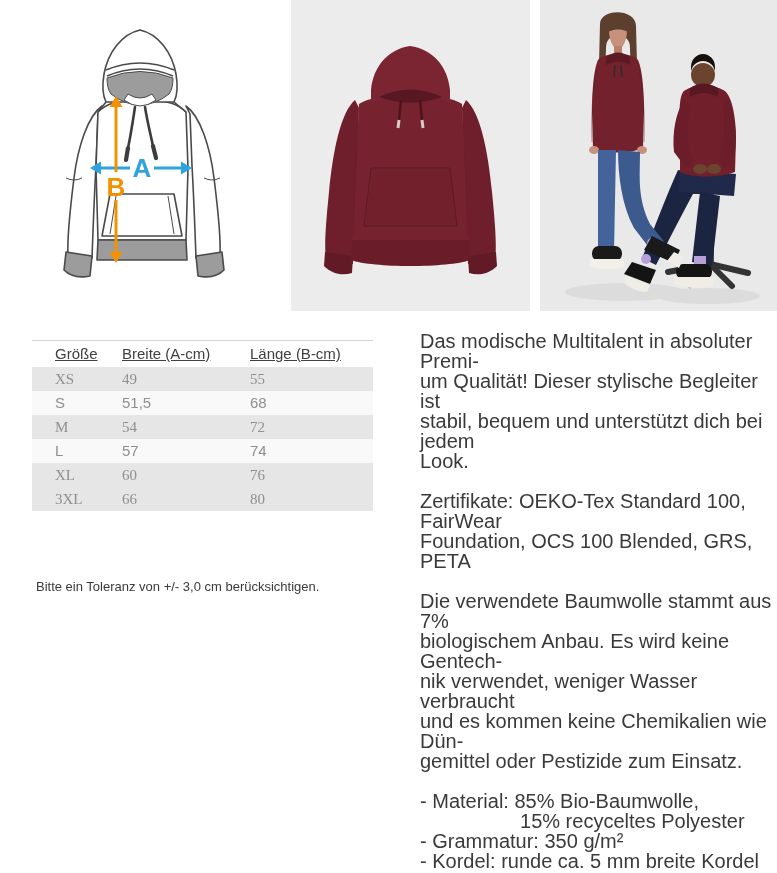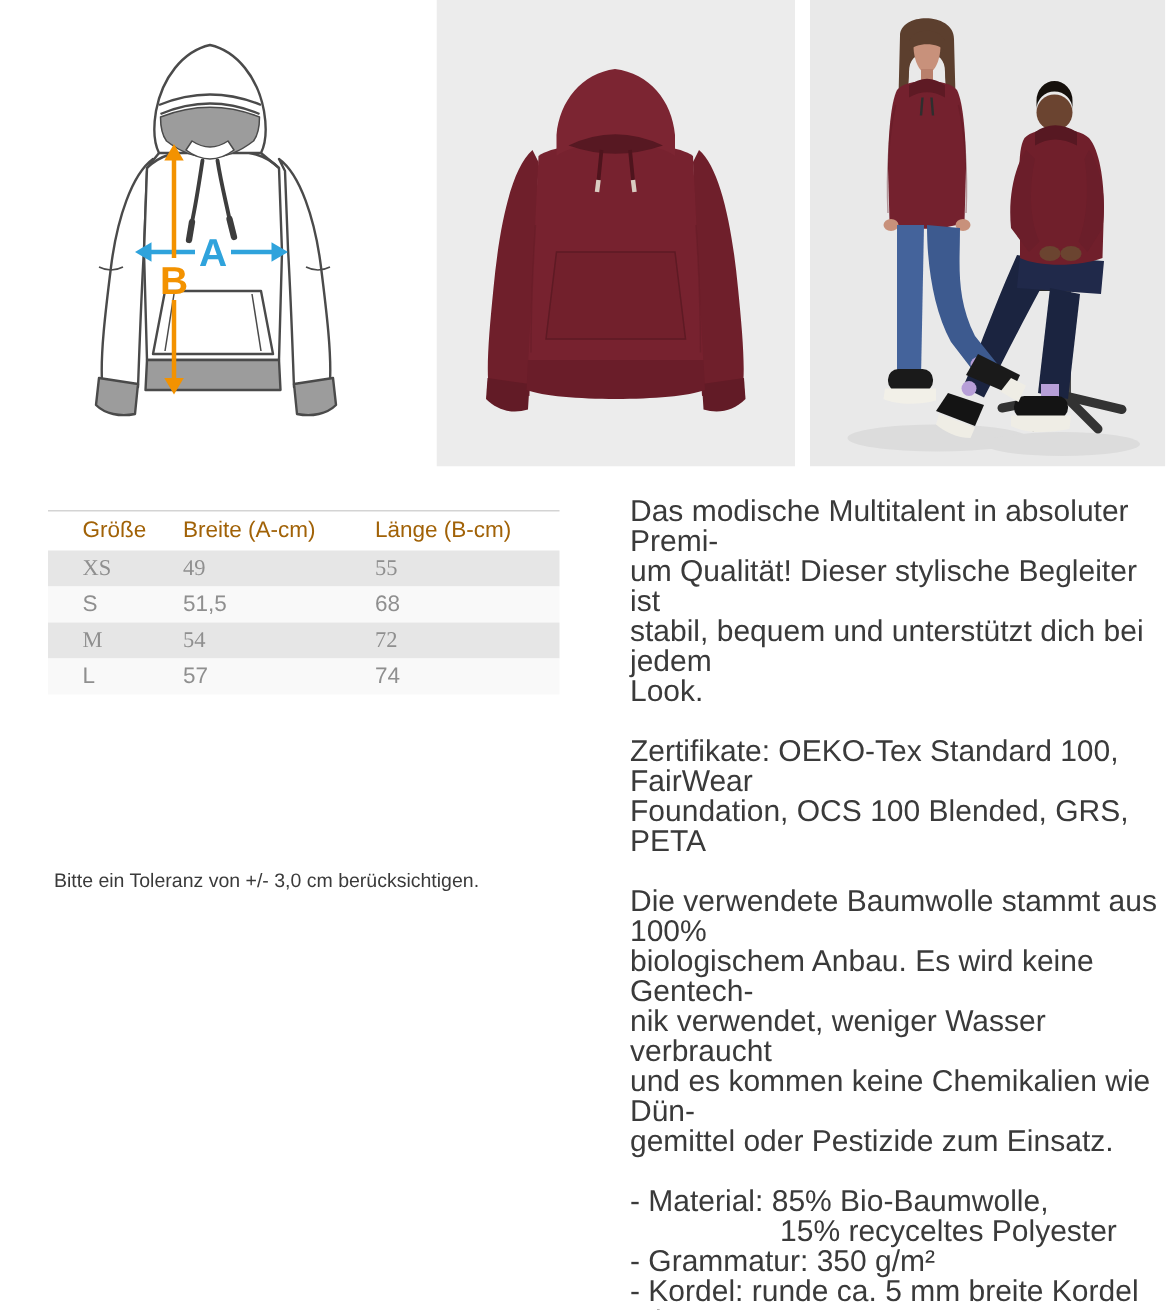--- a/index.html
+++ b/index.html
@@ -19,22 +19,22 @@
   .gallery-item svg { display: block; width: 100%; height: 100%; }
 
   
   .size-table-wrap { position: absolute; left: 32px; top: 340px; width: 341px; }
   table.size-table {
     border-collapse: collapse; width: 341px;
     font-size: 15px; color: #8f8f8f;
     border-top: 1px solid #d4d4d4;
   }
   .size-table th {
-    font-weight: 400; text-align: left; color: #a16207;
-    padding: 4px 0; line-height: 18px; background: #fff;
+    font-weight: 400; text-align: left; color: #404040;
+    padding: 4px 0; line-height: 18px; background: #fff; text-decoration: underline;
   }
   .size-table td { padding: 3px 0; line-height: 18px; }
   .size-table .c1 { width: 90px;  padding-left: 23px; }
   .size-table .c2 { width: 128px; }
   .size-table .c3 { }
   .size-table tr.odd  { background: #E6E6E6; font-family: Liberation Serif, serif; }
   .size-table tr.even { background: #F9F9F9; }
 
   .tolerance-note {
     position: absolute; left: 36px; top: 579px;
@@ -228,34 +228,44 @@
         <tr class="odd">
           <td class="c1">M</td>
           <td class="c2">54</td>
           <td class="c3">72</td>
         </tr>
         <tr class="even">
           <td class="c1">L</td>
           <td class="c2">57</td>
           <td class="c3">74</td>
         </tr>
+        <tr class="odd">
+          <td class="c1">XL</td>
+          <td class="c2">60</td>
+          <td class="c3">76</td>
+        </tr>
+        <tr class="odd">
+          <td class="c1">3XL</td>
+          <td class="c2">66</td>
+          <td class="c3">80</td>
+        </tr>
       </tbody>
     </table>
   </div>
 
   <div class="tolerance-note">Bitte ein Toleranz von +/- 3,0 cm berücksichtigen.</div>
 
   <div class="description">
     <div class="para">Das modische Multitalent in absoluter Premi-
 um Qualität! Dieser stylische Begleiter ist
 stabil, bequem und unterstützt dich bei jedem
 Look.</div>
     <div class="para">Zertifikate: OEKO-Tex Standard 100, FairWear
 Foundation, OCS 100 Blended, GRS, PETA</div>
-    <div class="para">Die verwendete Baumwolle stammt aus 100%
+    <div class="para">Die verwendete Baumwolle stammt aus 7%
 biologischem Anbau. Es wird keine Gentech-
 nik verwendet, weniger Wasser verbraucht
 und es kommen keine Chemikalien wie Dün-
 gemittel oder Pestizide zum Einsatz.</div>
     <div class="details">- Material: 85% Bio-Baumwolle,
                   15% recyceltes Polyester
 - Grammatur: 350 g/m²
 - Kordel: runde ca. 5 mm breite Kordel mit
               Metallenden
 - Extras: ohne Hersteller-Label im Nacken

